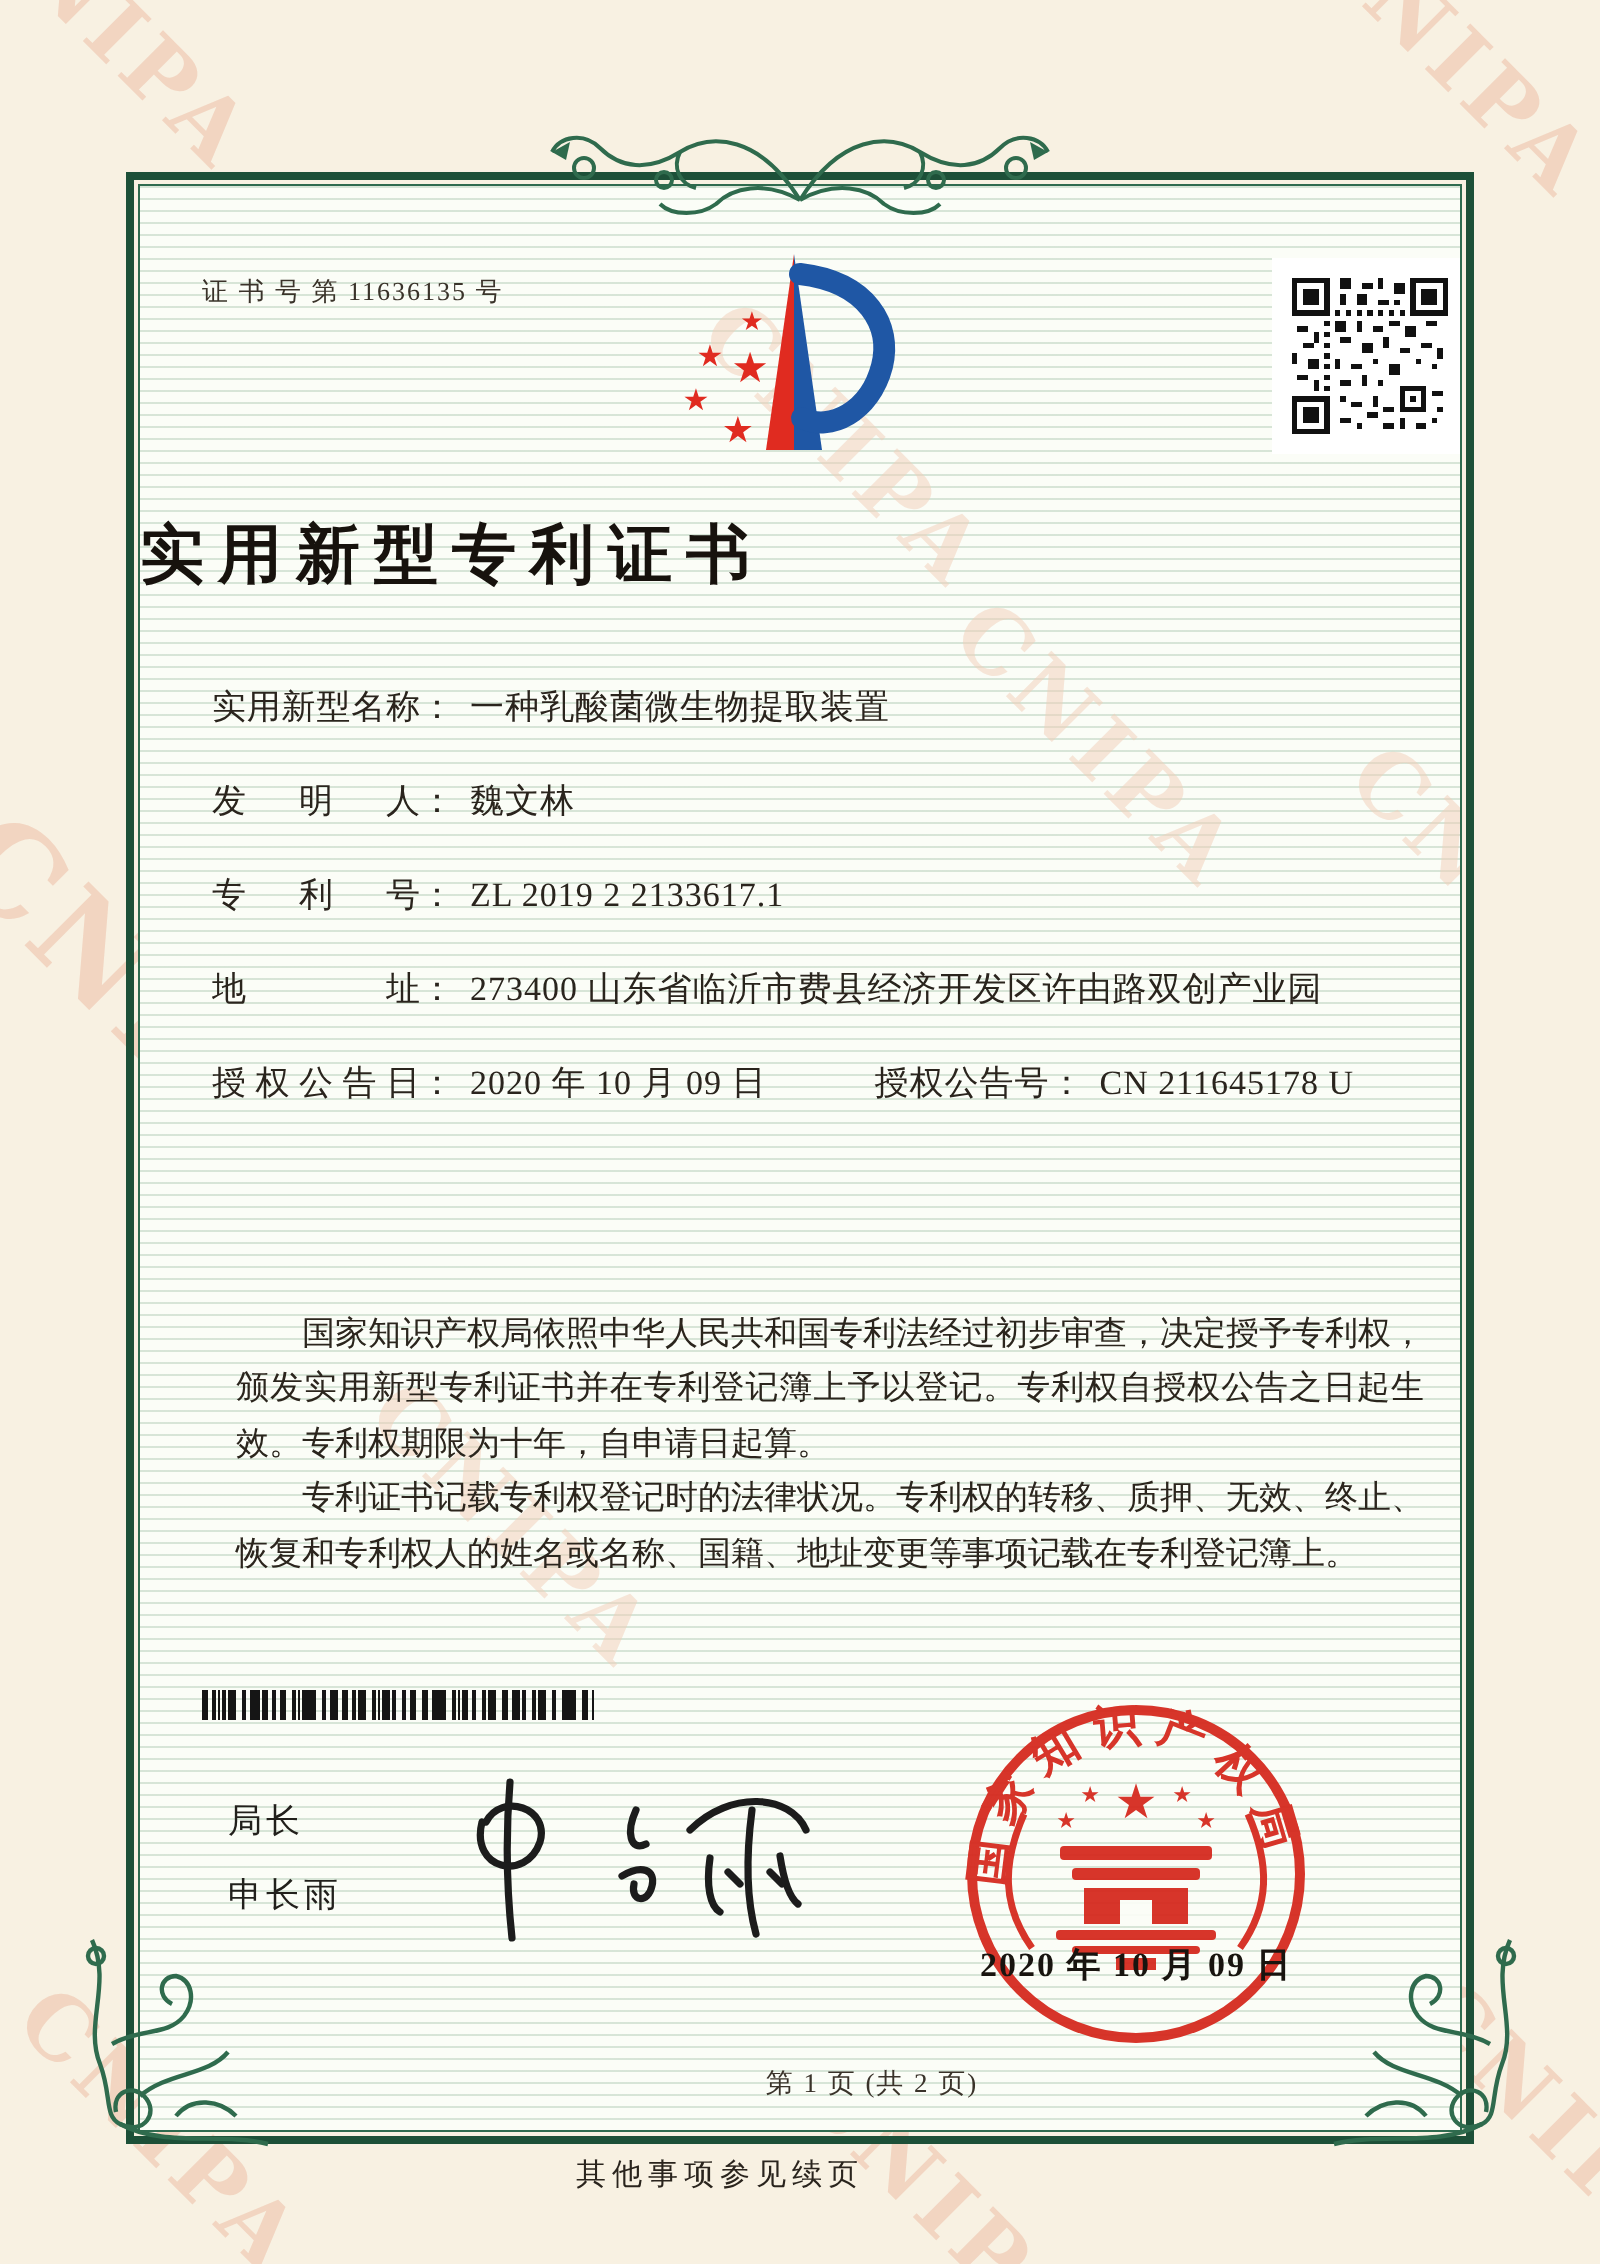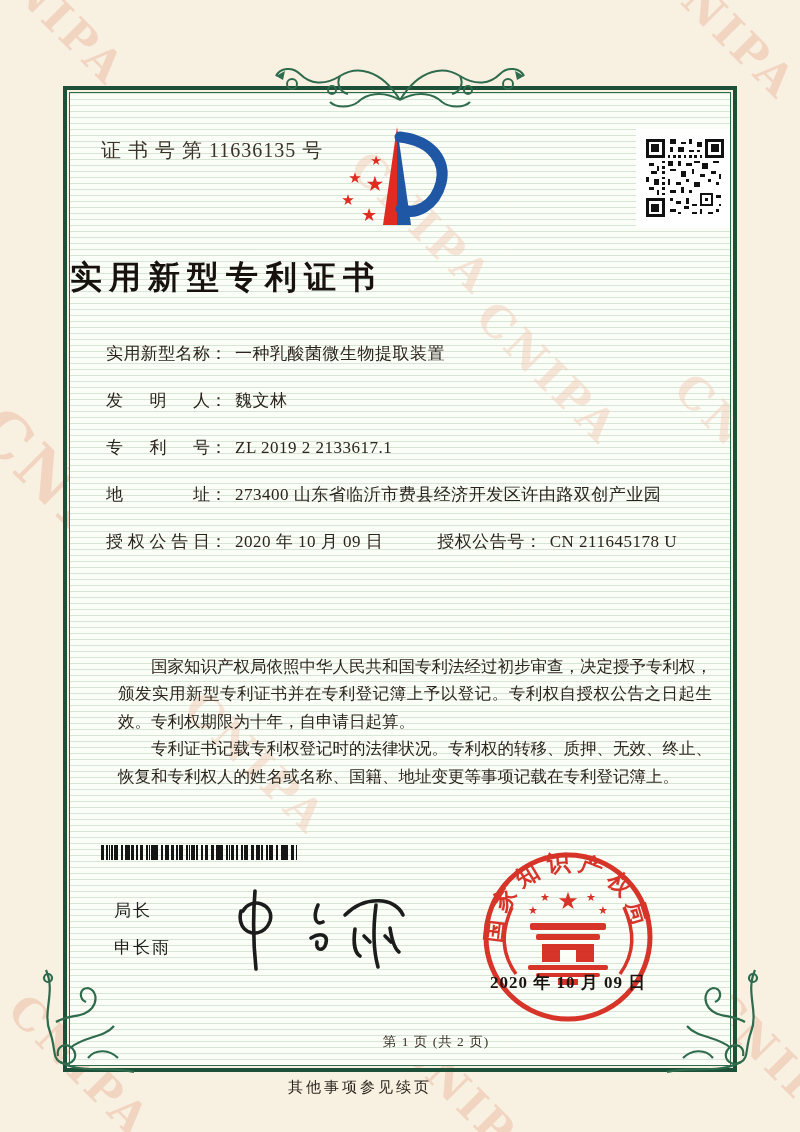--- a/index.html
+++ b/index.html
@@ -11,21 +11,21 @@
   .wm-md{font-size:44px;}
   .wm-lg{font-size:62px;}
   .wm-in{color:rgba(242,206,184,.5);z-index:0;}
   
   .panel{position:absolute;left:69px;top:92px;width:660px;height:972px;
          border:1px solid #2f6b4f;outline:4px solid #1d5038;outline-offset:2px;
          background:#fbfdf7;
          background-image:repeating-linear-gradient(180deg,rgba(140,178,148,.32) 0 1px,rgba(0,0,0,0) 1px 6px);
          overflow:hidden;z-index:1;}
   .ct{position:absolute;z-index:2;}
-  .cert-no{left:31px;top:44px;font-size:20px;letter-spacing:1px;color:#3a332a;}
+  .cert-no{left:31px;top:44px;font-size:13px;letter-spacing:1px;color:#3a332a;}
   .title{left:0;top:163px;width:100%;text-align:left;font-size:32px;font-weight:bold;
          letter-spacing:7px;color:#17120d;}
   .qr-patch{left:566px;top:36px;width:96px;height:98px;background:#fff;}
   .fields{left:36px;top:250px;width:600px;font-size:17px;}
   .frow{height:47px;line-height:22px;white-space:nowrap;}
   .flabel{display:inline-block;width:104px;text-align:justify;text-align-last:justify;
           vertical-align:top;}
   .fcolon{display:inline-block;margin-right:8px;}
   .fvalue{letter-spacing:.5px;}
   .fextra{margin-left:54px;}

